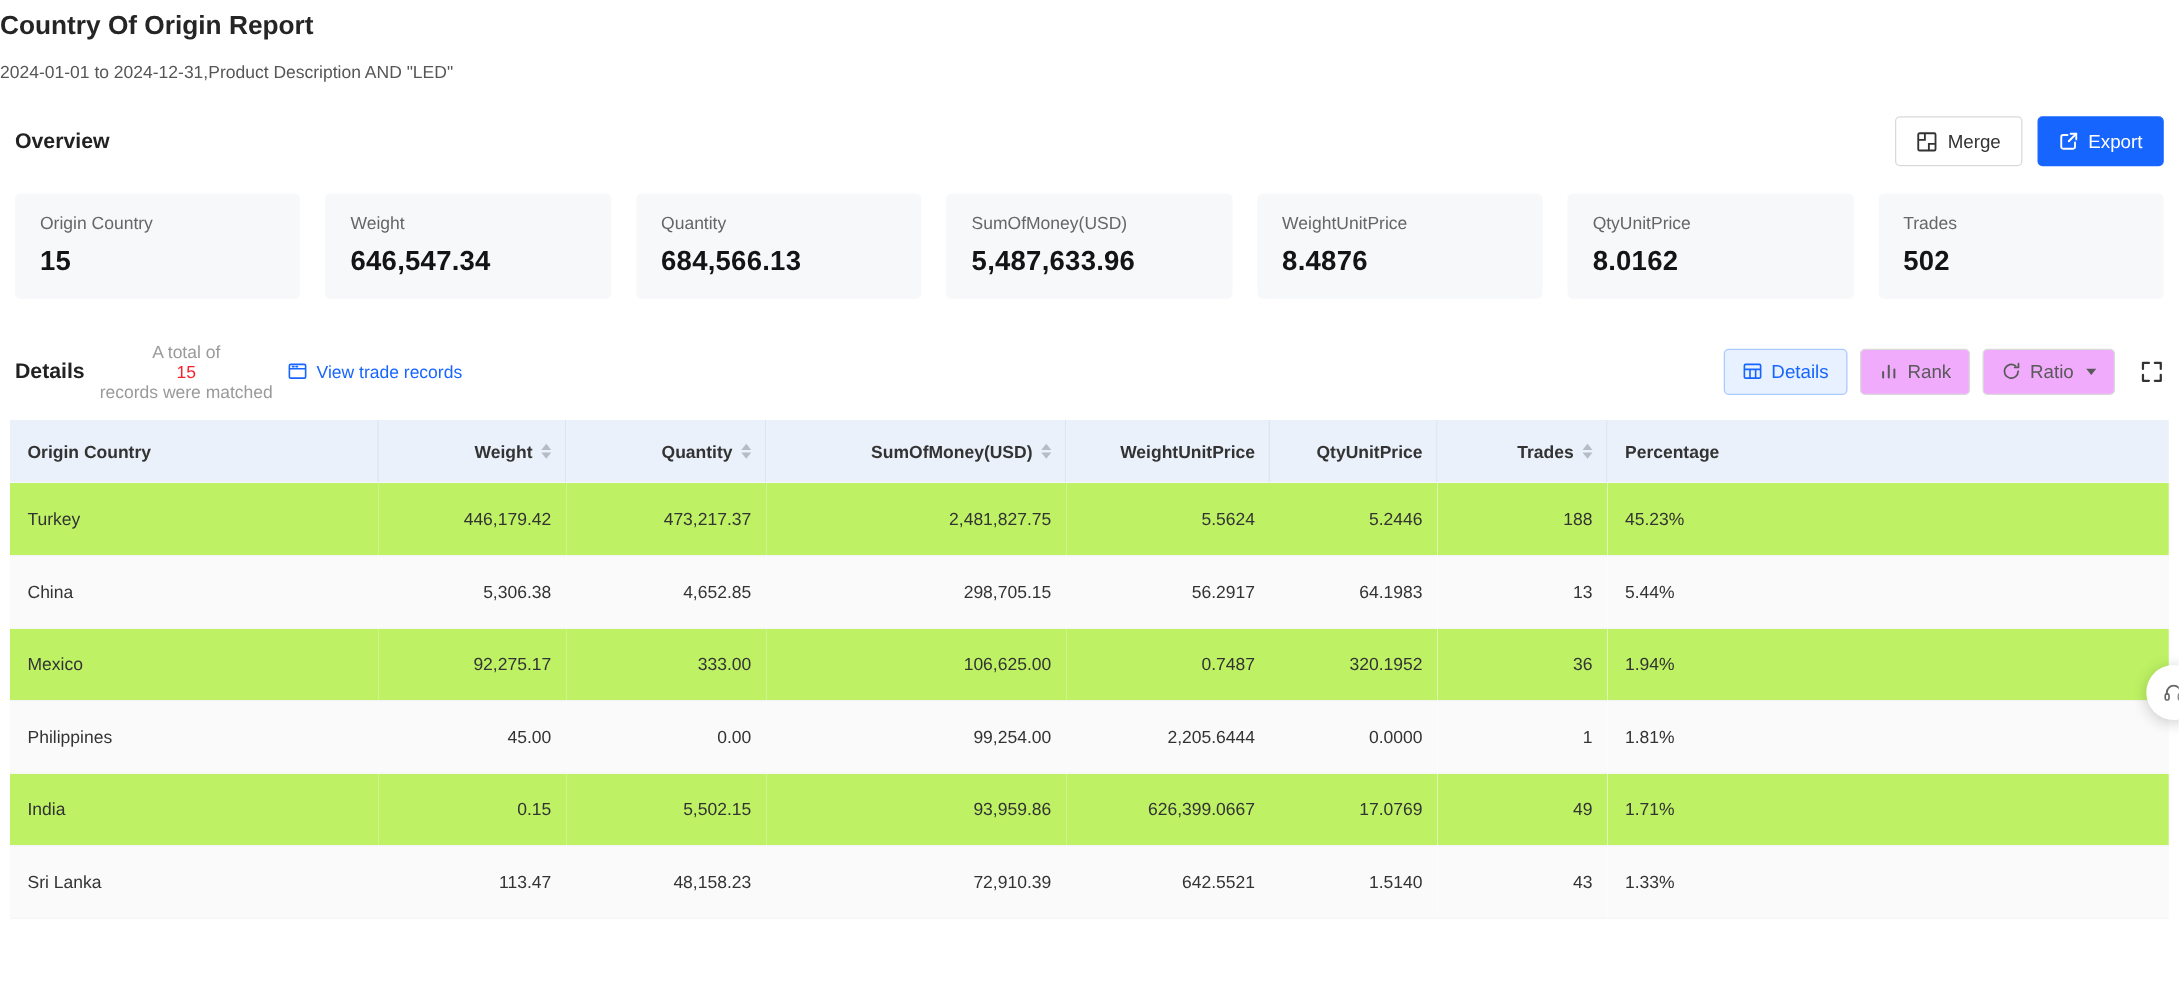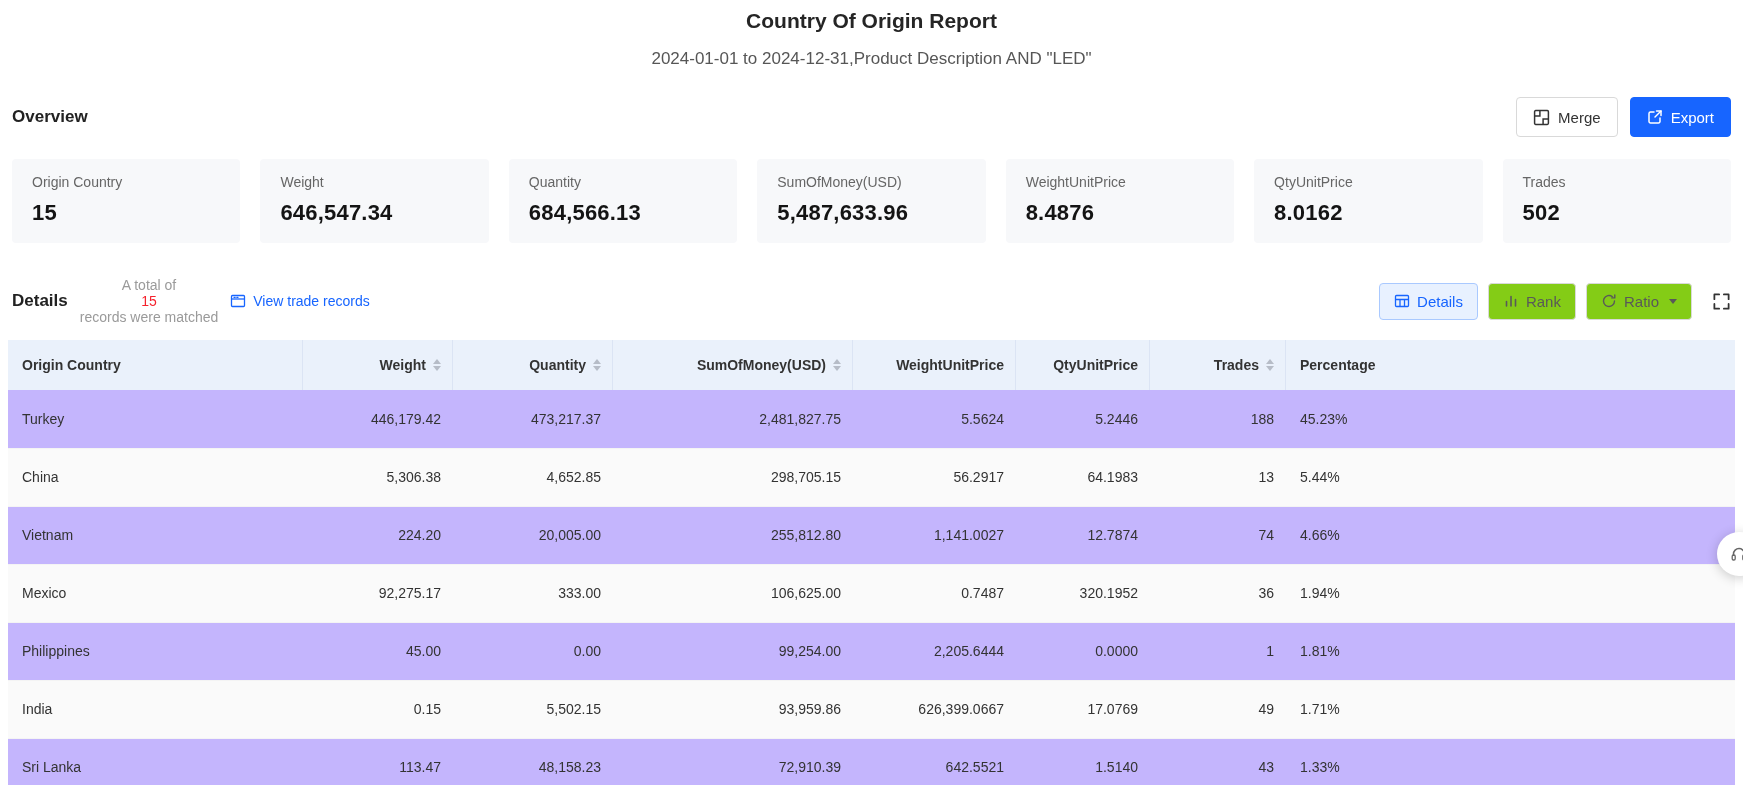--- a/index.html
+++ b/index.html
@@ -2,23 +2,23 @@
 <html><head>
 <meta charset="utf-8">
 <style>
   * { box-sizing: border-box; }
   html,body { margin:0; padding:0; }
   body {
     width:1743px; height:785px; overflow:hidden; position:relative;
     background:#fff; font-family:"Liberation Sans", sans-serif; color:#333;
   }
   
-  .report-header { text-align:center; padding-top:8px; }
+  .report-header { text-align:left; padding-top:8px; }
   .report-title  { font-size:21px; font-weight:700; color:#252525; line-height:26px; }
-  .report-subtitle { font-size:17px; color:#565656; margin-top:15px; }
+  .report-subtitle { font-size:14px; color:#565656; margin-top:15px; }
 
   
   .overview-bar { margin-top:28px; padding:0 12px; display:flex; align-items:center; justify-content:space-between; }
   .section-heading { font-size:17px; font-weight:700; color:#222; }
   .overview-actions { display:flex; align-items:center; gap:12px; }
   .btn {
     height:40px; display:inline-flex; align-items:center; gap:8px; padding:0 16px;
     border:1px solid #d9d9d9; border-radius:4px; background:#fff; color:#333;
     font-size:15px; cursor:pointer; font-family:inherit;
   }
@@ -31,21 +31,21 @@
   .card-value { font-size:22px; font-weight:700; color:#141414; margin-top:10px; letter-spacing:.2px; }
 
   
   .details-bar { margin-top:34px; padding:0 12px; display:flex; align-items:center; }
   .matched { margin-left:12px; font-size:14px; color:#9a9a9a; display:inline-flex; align-items:center;flex-direction:column; }
   .matched .count { color:#f5222d; margin:0 5px; }
   .view-link { margin-left:12px; display:inline-flex; align-items:center; gap:7px; color:#1765FF; font-size:14px; cursor:pointer; }
   .right-controls { margin-left:auto; display:flex; align-items:center; gap:10px; }
   .tab-btn {
     height:37px; display:inline-flex; align-items:center; gap:7px; padding:0 14px;
-    border:1px solid #d9d9d9; border-radius:4px; background:#84cc16; color:#595959;
+    border:1px solid #d9d9d9; border-radius:4px; background:#f0abfc; color:#595959;
     font-size:15px; cursor:pointer; font-family:inherit;
   }
   .tab-btn.active { background:#e8f1ff; border-color:#a9c9ff; color:#1765FF; }
   .caret-dd { width:0; height:0; border-left:4.5px solid transparent; border-right:4.5px solid transparent; border-top:5.5px solid #595959; margin-left:3px; }
   .fullscreen-btn { margin-left:10px; display:inline-flex; cursor:pointer; }
 
   
   .table-wrap { margin:15px 8px 0; }
   table { width:100%; border-collapse:collapse; table-layout:fixed; }
   th {
@@ -55,21 +55,21 @@
   th:not(:last-child)::after { content:""; position:absolute; right:0; top:0; bottom:0; width:1px; background:#dbe4f4; }
   th.left { text-align:left; padding-left:14px; }
   th.num  { text-align:right; }
   .th-box { display:inline-flex; align-items:center; }
   .sorter { display:inline-flex; flex-direction:column; margin-left:7px; }
   .c-up   { width:0; height:0; border-left:4px solid transparent; border-right:4px solid transparent; border-bottom:5px solid #b6bcc7; margin-bottom:2px; }
   .c-down { width:0; height:0; border-left:4px solid transparent; border-right:4px solid transparent; border-top:5px solid #b6bcc7; }
   td { height:58px; font-size:14px; color:#333; padding:0 12px; white-space:nowrap; overflow:hidden; }
   td.left { text-align:left; padding-left:14px; }
   td.num  { text-align:right; }
-  tbody tr { background:#c4b5fd; border-bottom:1px solid #f4f4f4; }
+  tbody tr { background:#bef264; border-bottom:1px solid #f4f4f4; }
   tbody tr:nth-child(even) { background:#fafafa; }
 
   
   .float-btn {
     position:absolute; right:-18px; top:532px; width:44px; height:44px; border-radius:50%;
     background:#fff; box-shadow:0 2px 12px rgba(0,0,0,.2); display:flex; align-items:center;
     justify-content:center; cursor:pointer;
   }
   svg { display:block; }
 </style>
@@ -261,30 +261,20 @@
         <td class="left">China</td>
         <td class="num">5,306.38</td>
         <td class="num">4,652.85</td>
         <td class="num">298,705.15</td>
         <td class="num">56.2917</td>
         <td class="num">64.1983</td>
         <td class="num">13</td>
         <td class="left">5.44%</td>
       </tr>
       <tr>
-        <td class="left">Vietnam</td>
-        <td class="num">224.20</td>
-        <td class="num">20,005.00</td>
-        <td class="num">255,812.80</td>
-        <td class="num">1,141.0027</td>
-        <td class="num">12.7874</td>
-        <td class="num">74</td>
-        <td class="left">4.66%</td>
-      </tr>
-      <tr>
         <td class="left">Mexico</td>
         <td class="num">92,275.17</td>
         <td class="num">333.00</td>
         <td class="num">106,625.00</td>
         <td class="num">0.7487</td>
         <td class="num">320.1952</td>
         <td class="num">36</td>
         <td class="left">1.94%</td>
       </tr>
       <tr>

